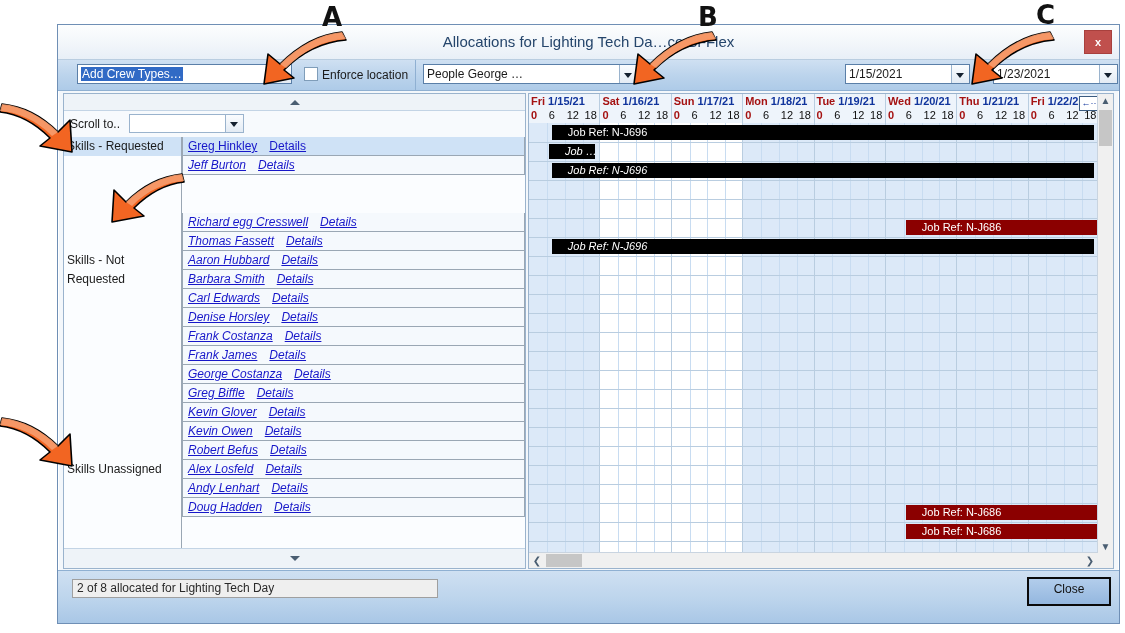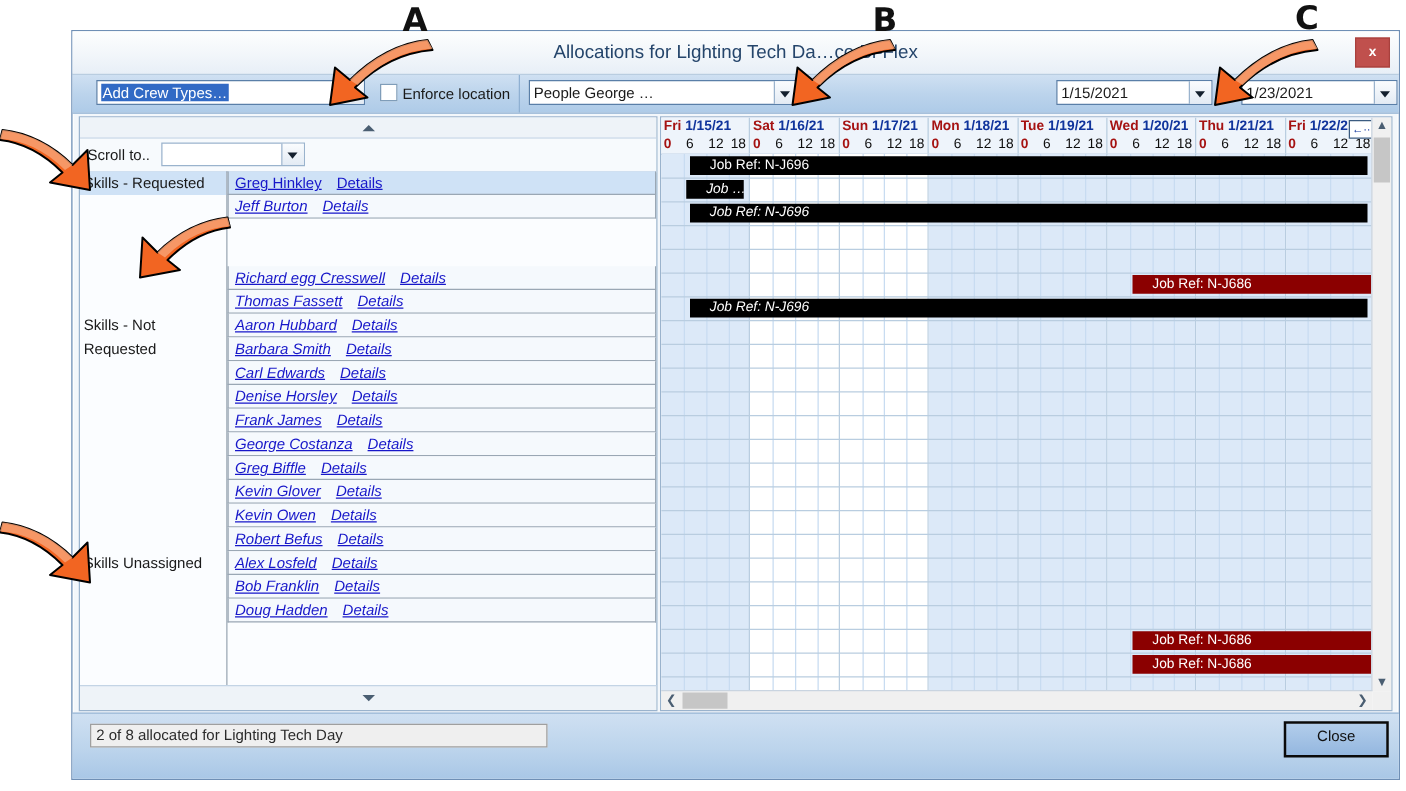--- a/index.html
+++ b/index.html
@@ -224,20 +224,24 @@
           <div class="grow">
             <div class="gcat"></div>
             <div class="gname"><a>Carl Edwards</a><a class="det">Details</a></div>
           </div>
           <div class="grow">
             <div class="gcat"></div>
             <div class="gname"><a>Denise Horsley</a><a class="det">Details</a></div>
           </div>
           <div class="grow">
             <div class="gcat"></div>
+            <div class="gname"><a>Frank Costanza</a><a class="det">Details</a></div>
+          </div>
+          <div class="grow">
+            <div class="gcat"></div>
             <div class="gname"><a>Frank James</a><a class="det">Details</a></div>
           </div>
           <div class="grow">
             <div class="gcat"></div>
             <div class="gname"><a>George Costanza</a><a class="det">Details</a></div>
           </div>
           <div class="grow">
             <div class="gcat"></div>
             <div class="gname"><a>Greg Biffle</a><a class="det">Details</a></div>
           </div>
@@ -252,21 +256,21 @@
           <div class="grow">
             <div class="gcat"></div>
             <div class="gname"><a>Robert Befus</a><a class="det">Details</a></div>
           </div>
           <div class="grow">
             <div class="gcat">Skills Unassigned</div>
             <div class="gname"><a>Alex Losfeld</a><a class="det">Details</a></div>
           </div>
           <div class="grow">
             <div class="gcat"></div>
-            <div class="gname"><a>Bob Franklin</a><a class="det">Details</a></div>
+            <div class="gname"><a>Andy Lenhart</a><a class="det">Details</a></div>
           </div>
           <div class="grow">
             <div class="gcat"></div>
             <div class="gname"><a>Doug Hadden</a><a class="det">Details</a></div>
           </div>
         </div>
       <div id="catDivider"></div>
       <div id="leftBottomBar"></div>
     </div>
 

